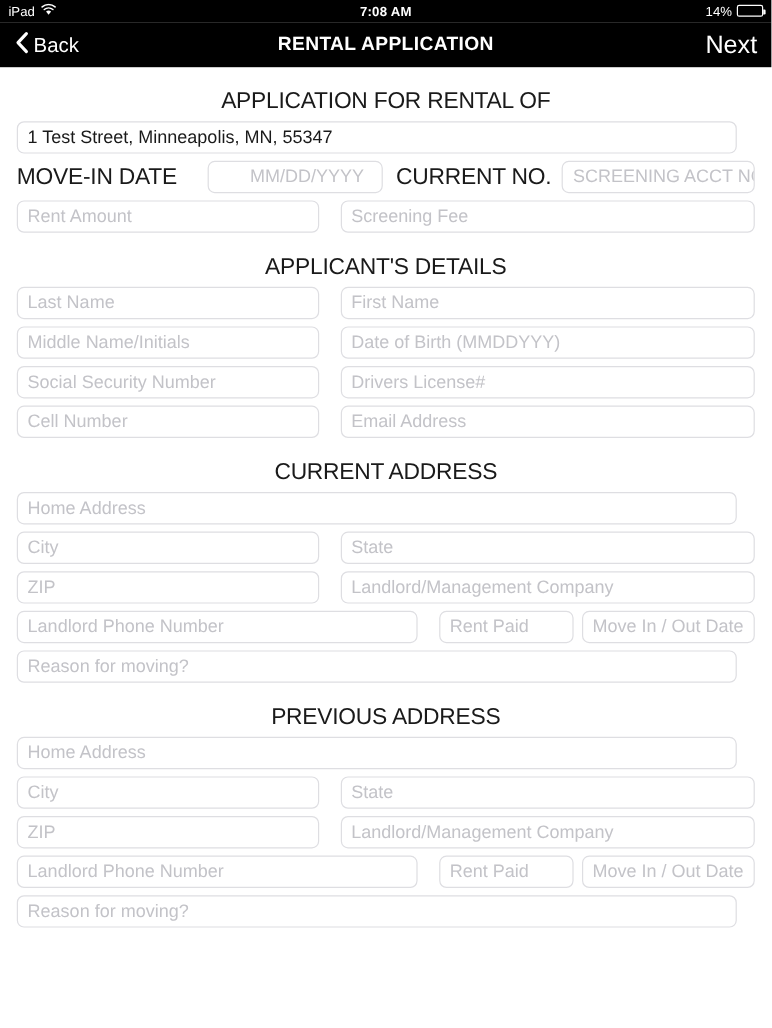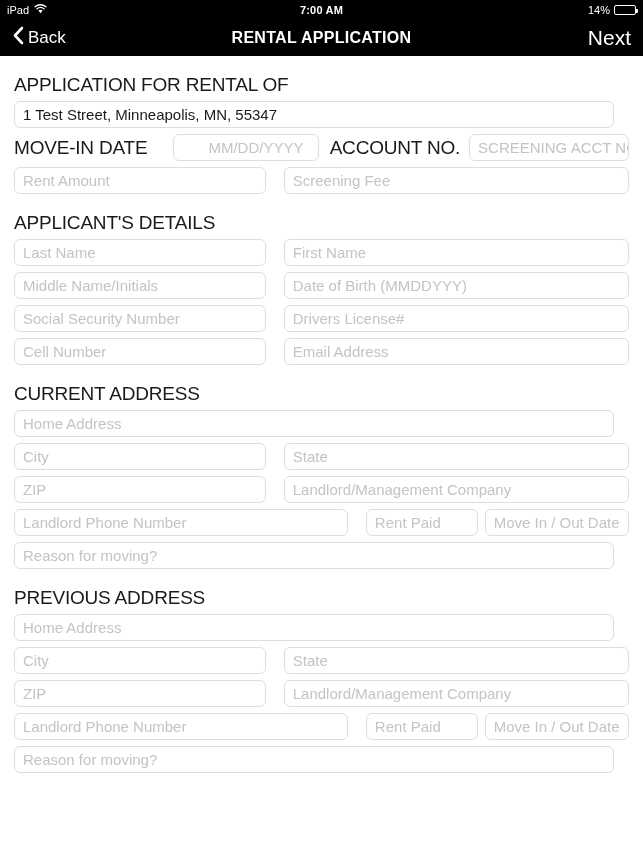--- a/index.html
+++ b/index.html
@@ -32,21 +32,21 @@
     position: absolute;
     left: 0; right: 0;
     text-align: center;
     font-size: 11px;
     font-weight: bold;
     letter-spacing: 0.2px;
   }
   .status-right {
     margin-left: auto;
     display: flex;
-    align-items: center;
+    align-items: flex-start;
     gap: 4px;
     font-size: 11px;
     z-index: 2;
   }
   .wifi-icon { display: block; }
   .battery {
     width: 22px;
     height: 10px;
     border: 1px solid #ffffff;
     border-radius: 2px;
@@ -111,20 +111,21 @@
     height: 802px;
   }
 
   .section-title {
     font-size: 19px;
     color: #1a1a1a;
     letter-spacing: -0.2px;
     margin-top: 18px;
     margin-bottom: 5px;
     white-space: nowrap;
+    text-align: center;
   }
 
   .field {
     height: 27px;
     border: 1px solid #dedee2;
     border-radius: 6px;
     background: #ffffff;
     display: flex;
     align-items: center;
     padding: 0 8px;
@@ -172,21 +173,21 @@
   <div class="status-left">
     <span>iPad</span>
     <span class="wifi-icon">
       <svg width="13" height="10" viewBox="0 0 13 10">
         <path d="M6.5 9.2 L4.4 6.6 A3.4 3.4 0 0 1 8.6 6.6 Z" fill="#ffffff"></path>
         <path d="M2.9 4.9 A5.6 5.6 0 0 1 10.1 4.9" stroke="#ffffff" stroke-width="1.3" fill="none" stroke-linecap="round"></path>
         <path d="M1.1 2.8 A8.2 8.2 0 0 1 11.9 2.8" stroke="#ffffff" stroke-width="1.3" fill="none" stroke-linecap="round"></path>
       </svg>
     </span>
   </div>
-  <div class="status-center">7:00 AM</div>
+  <div class="status-center">7:08 AM</div>
   <div class="status-right">
     <span>14%</span>
     <span class="battery">
       <span class="battery-fill"></span>
     </span>
   </div>
 </div>
 
 <div class="nav-bar">
   <div class="nav-back">
@@ -205,21 +206,21 @@
 
   <div class="section-title">APPLICATION FOR RENTAL OF</div>
 
   <div class="row">
     <div class="field filled full">1 Test Street, Minneapolis, MN, 55347</div>
   </div>
 
   <div class="row inline-label">
     <span class="inline-label-text">MOVE-IN DATE</span>
     <div class="field date-field">MM/DD/YYYY</div>
-    <span class="inline-label-text" style="margin-left:11px;">ACCOUNT NO.</span>
+    <span class="inline-label-text" style="margin-left:11px;">CURRENT NO.</span>
     <div class="field acct-field">SCREENING ACCT NO</div>
   </div>
 
   <div class="row">
     <div class="field col-left">Rent Amount</div>
     <div class="field col-right">Screening Fee</div>
   </div>
 
   <div class="section-title">APPLICANT'S DETAILS</div>
 

